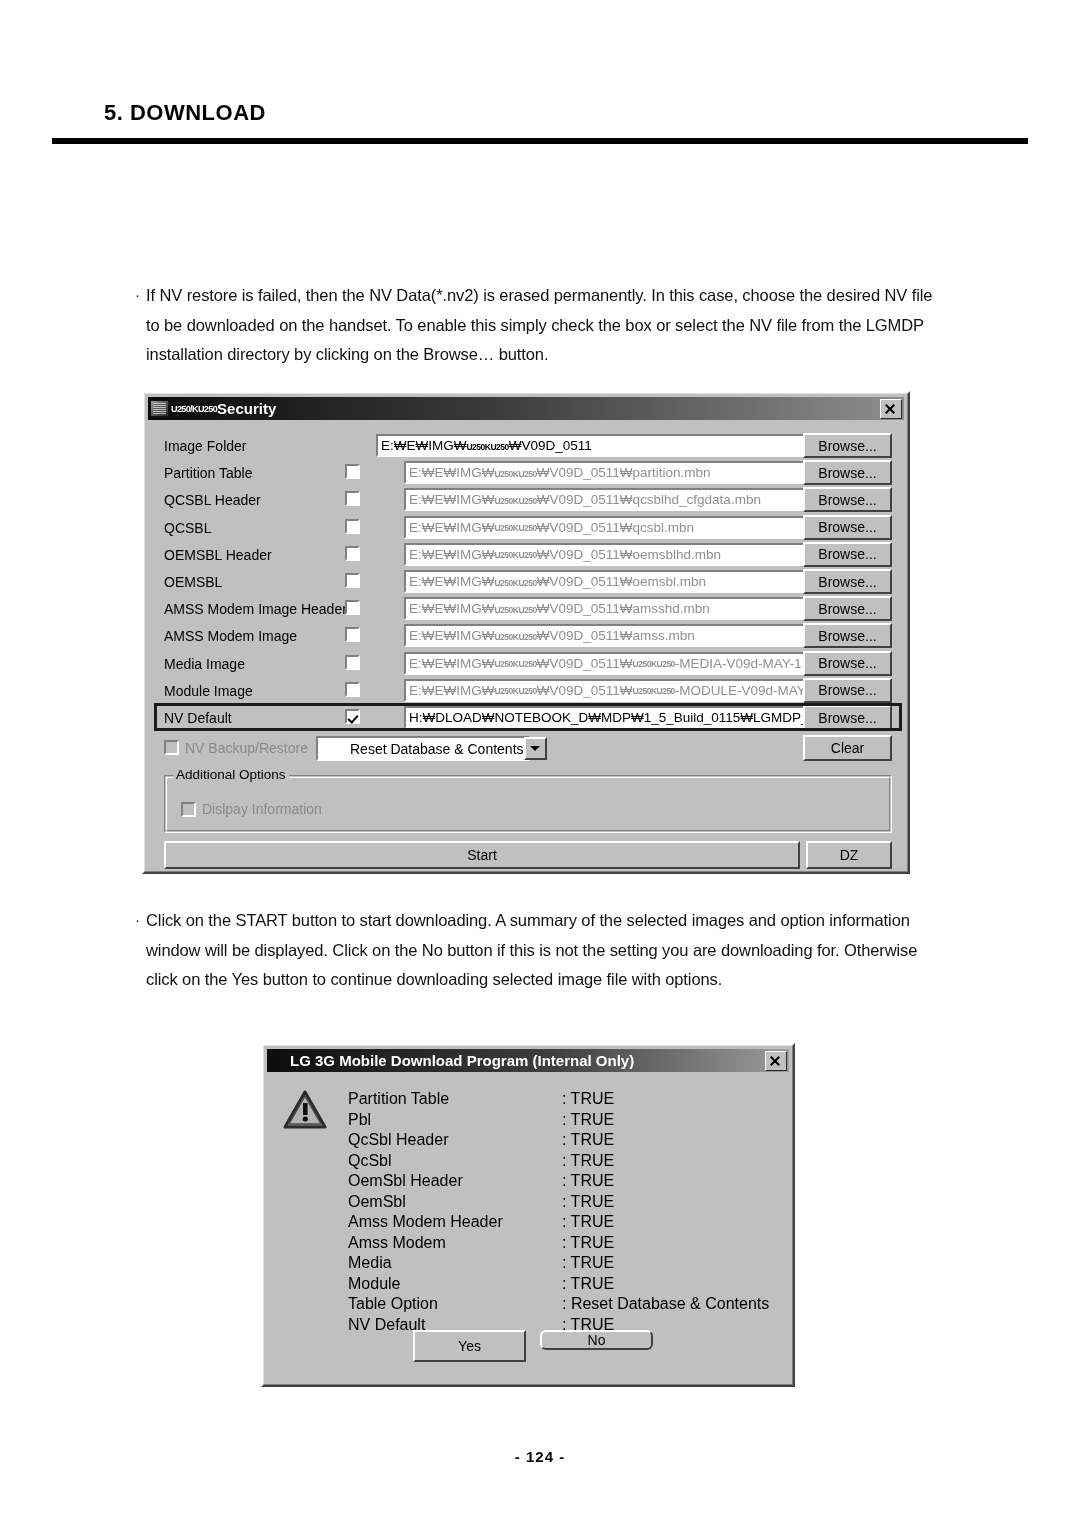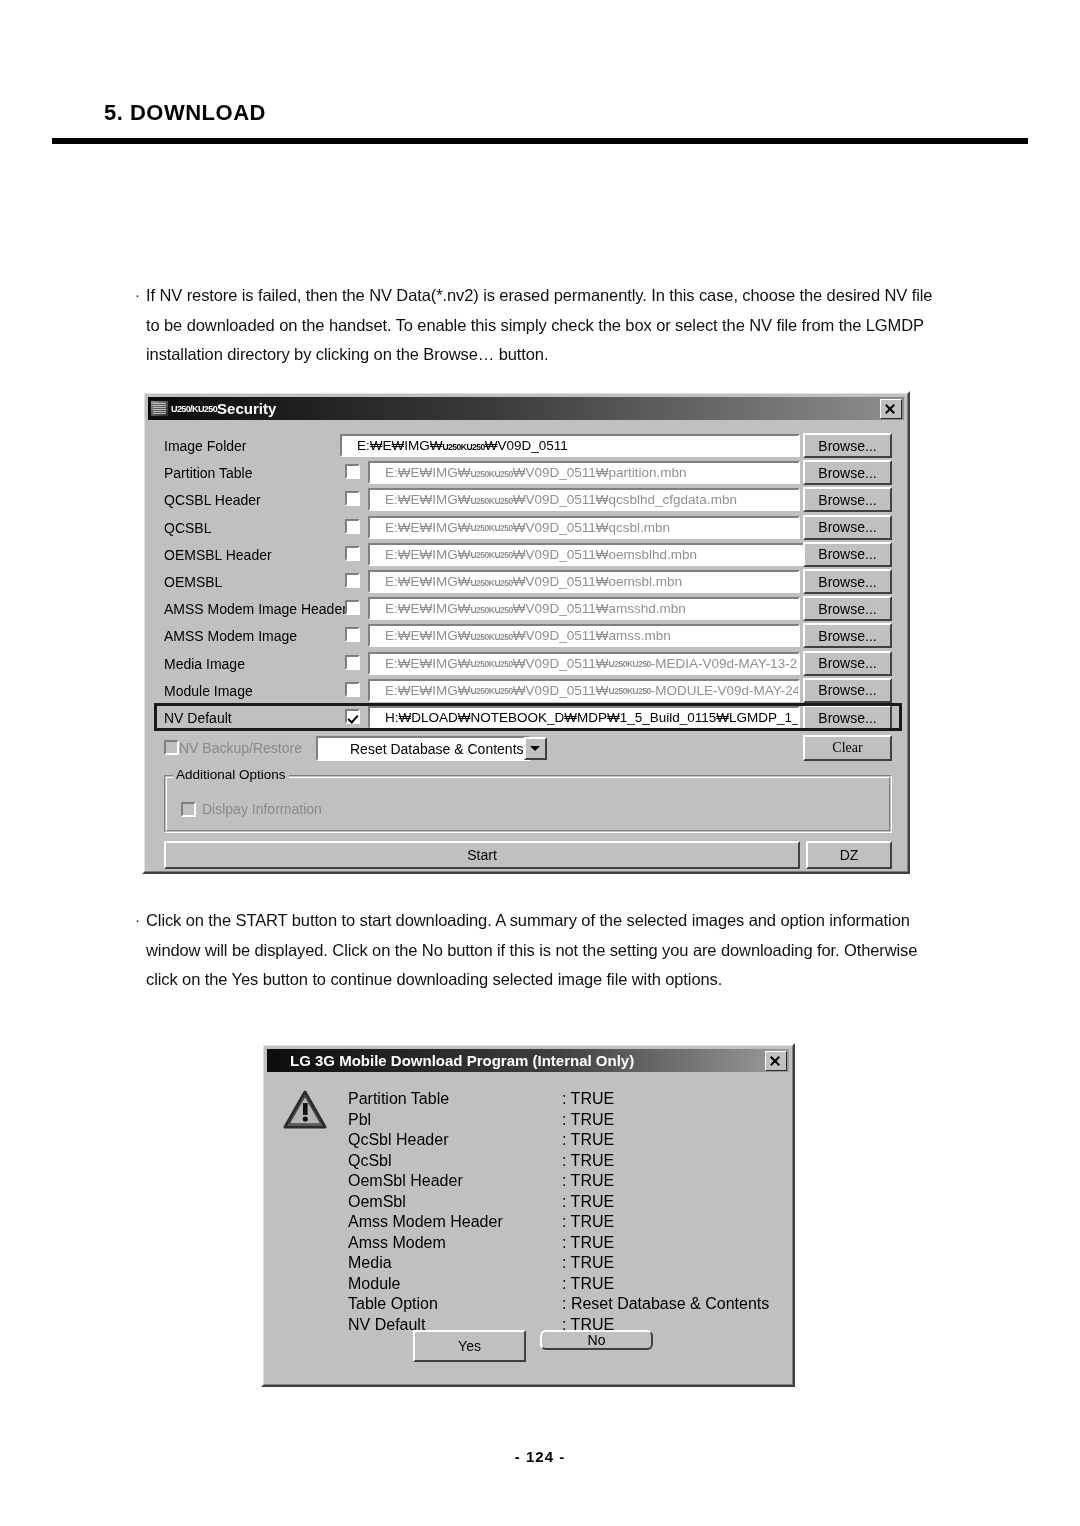--- a/index.html
+++ b/index.html
@@ -109,21 +109,21 @@
     font-size:14px;color:#000;
     display:flex;align-items:center;justify-content:center;
     cursor:default;font-family:"Liberation Sans",sans-serif;
   }
   .w-field{
     background:#ffffff;box-sizing:border-box;
     border-top:2px solid #808080;border-left:2px solid #808080;
     border-right:2px solid #ffffff;border-bottom:2px solid #ffffff;
     display:flex;align-items:center;
     font-size:13.5px;white-space:nowrap;overflow:hidden;
-    padding-left:15px;color:#000;
+    padding-left:3px;color:#000;margin-left:36px;
   }
   .w-field.disabled{color:#909090;background:#ffffff;}
   .w-chk{
     width:15px;height:15px;box-sizing:border-box;background:#ffffff;
     border-top:2px solid #808080;border-left:2px solid #808080;
     border-right:2px solid #ffffff;border-bottom:2px solid #ffffff;
     position:relative;cursor:default;flex:none;
   }
   .w-chk.dis{background:#c0c0c0;}
   .w-chk.on::after{
@@ -251,31 +251,31 @@
       <div class="w-field disabled" style="position: absolute; left: 224px; top: 285.8px; width: 432px; height: 23px;">E:₩E₩IMG₩<span class="tiny-seg">U250KU250</span>₩V09D_0511₩<span class="tiny-seg">U250KU250</span>-MODULE-V09d-MAY-24-2007-H</div>
       <div class="w-btn" style="position: absolute; left: 659px; top: 284.8px; width: 89px; height: 25px;">Browse...</div>
       <div class="row-label" style="position: absolute; left: 20px; top: 317px;">NV Default</div>
       <div class="w-chk on" style="position: absolute; left: 201px; top: 316px;"></div>
       <div class="w-field" style="position: absolute; left: 224px; top: 313px; width: 432px; height: 23px;">H:₩DLOAD₩NOTEBOOK_D₩MDP₩1_5_Build_0115₩LGMDP_1_5₩_C</div>
       <div class="w-btn" style="position: absolute; left: 659px; top: 312px; width: 89px; height: 25px;">Browse...</div>
     </div>
 
   <div class="hl-box" style="left:10px;top:310px;width:748px;height:28px;"></div>
 
-  <div style="position:absolute;left:20px;top:347px;display:flex;gap:0;">
+  <div style="position:absolute;left:20px;top:347px;display:flex;gap:6px;">
     <div class="w-chk dis"></div>
     <div class="row-label dim">NV Backup/Restore</div>
   </div>
 
   <div class="w-combo" style="position:absolute;left:172px;top:343px;width:214px;height:25px;padding-left:32px;">
     <div class="cb-text">Reset Database &amp; Contents</div>
     <div class="cb-arrow"></div>
   </div>
 
-  <div class="w-btn" style="position:absolute;left:659px;top:342px;width:89px;height:26px;font-family:Liberation Serif, serif;">Clear</div>
+  <div class="w-btn" style="position:absolute;left:659px;top:342px;width:89px;height:26px;">Clear</div>
 
   <div class="groupbox" style="left:20px;top:382px;width:728px;height:58px;">
     <div class="gb-in"></div>
     <div class="gb-title">Additional Options</div>
     <div style="position:absolute;left:16px;top:25px;display:flex;align-items:center;gap:6px;">
       <div class="w-chk dis"></div>
       <div class="row-label dim">Dislpay Information</div>
     </div>
   </div>
 

